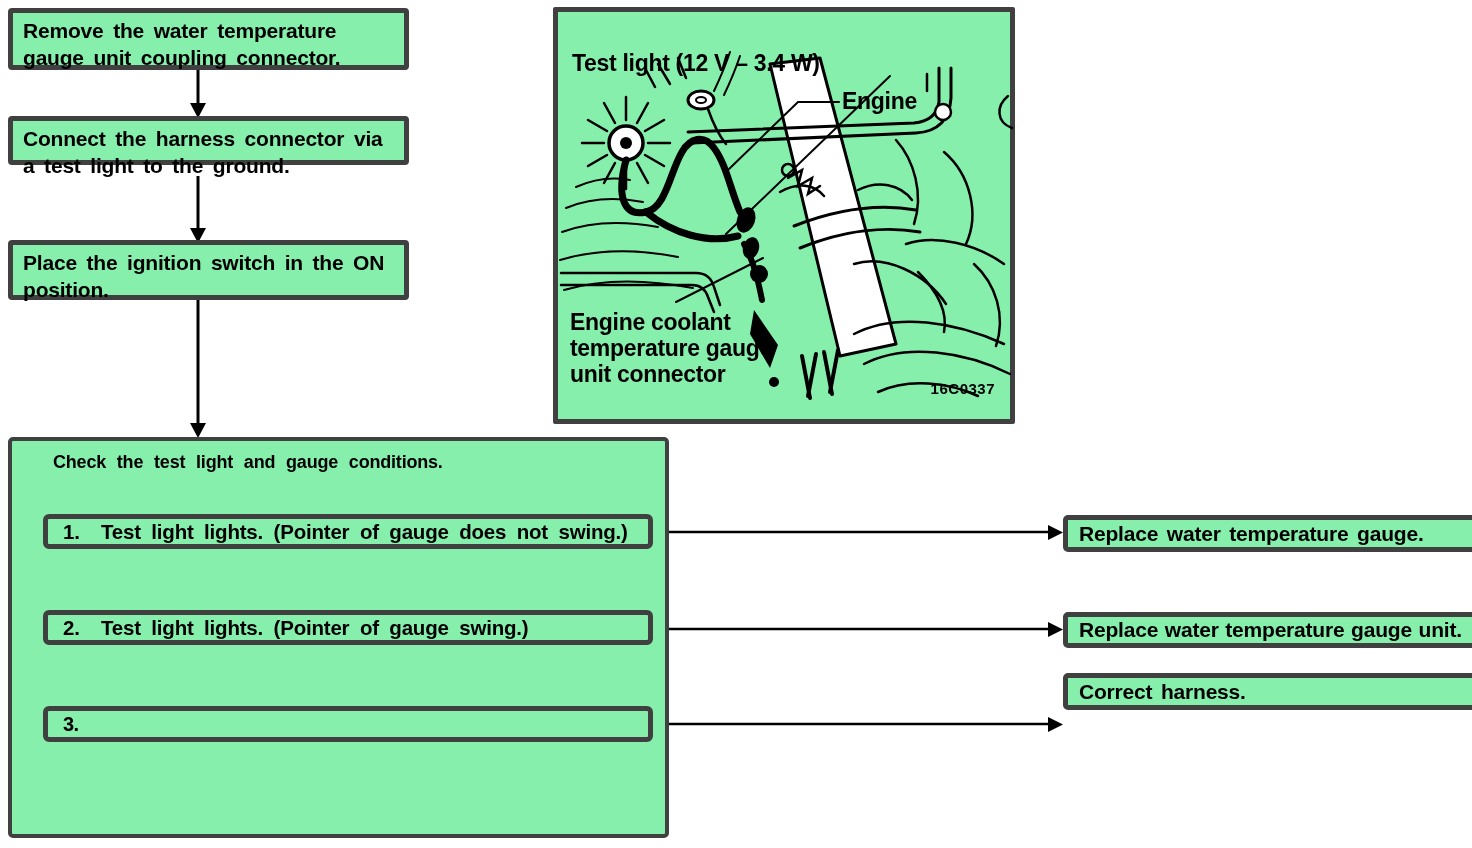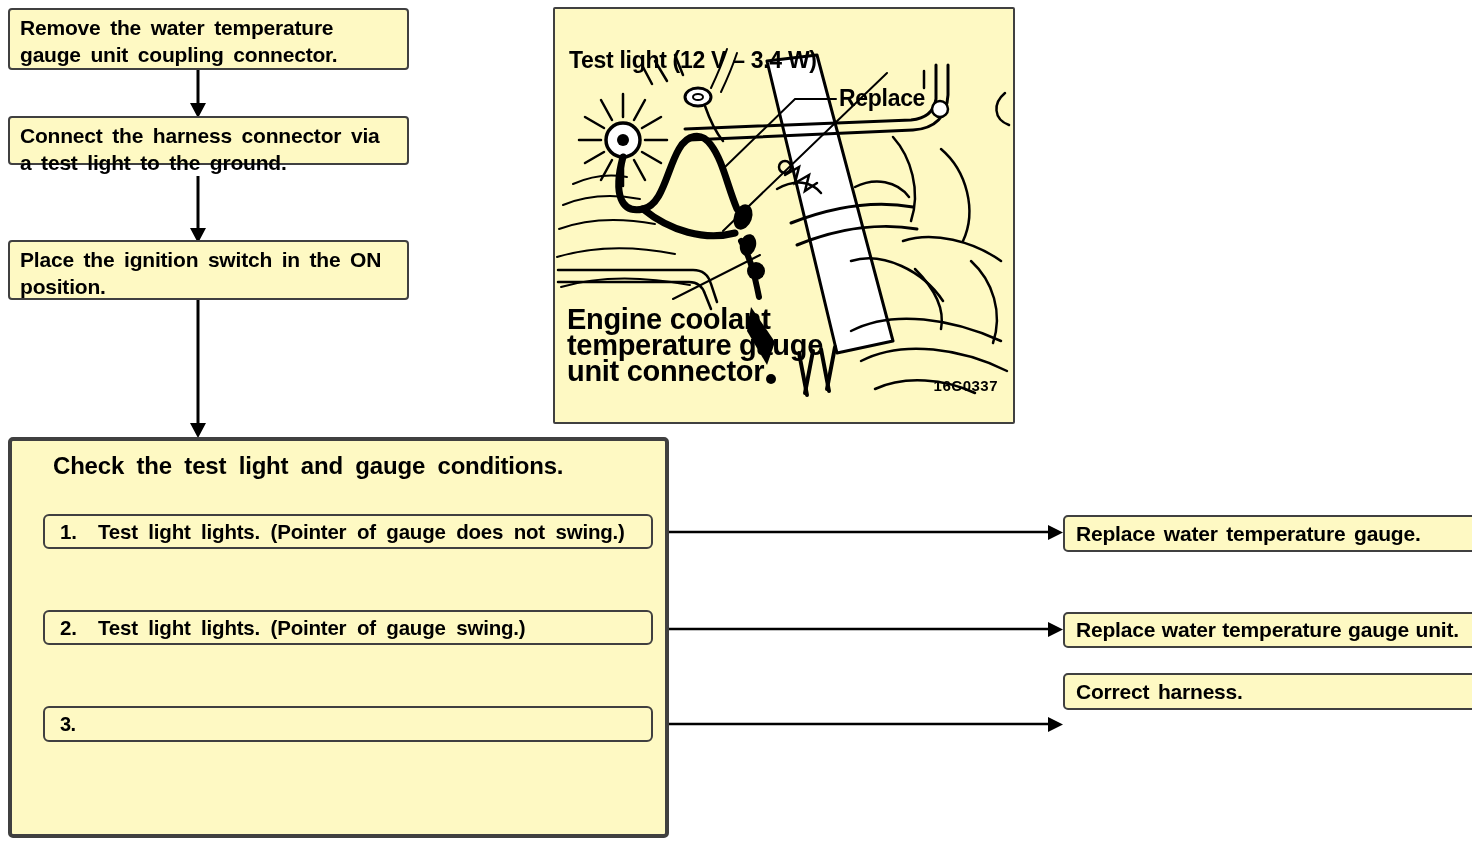--- a/index.html
+++ b/index.html
@@ -14,22 +14,22 @@
     color: #000;
     -webkit-font-smoothing: none;
   }
   svg.overlay {
     position: absolute; left: 0; top: 0;
     width: 1472px; height: 848px;
     z-index: 1; pointer-events: none;
   }
   .box {
     position: absolute;
-    border: 2px solid #404040;
-    background: #fef9c3;
+    border: 5px solid #404040;
+    background: #86efac;
     z-index: 2;
   }
   .step {
     left: 8px; width: 401px;
     border-radius: 4px;
     padding: 4px 8px 4px 10px;
     font-size: 21px;
     line-height: 27px;
     word-spacing: 4px;
     letter-spacing: -0.2px;
@@ -40,21 +40,21 @@
   .bigbox {
     left: 8px; top: 437px;
     width: 661px; height: 401px;
     border-width: 4px;
     border-radius: 5px;
     z-index: 2;
   }
   .check-title {
     position: absolute;
     left: 53px; top: 452px;
-    font-size: 24px;
+    font-size: 18px;
     word-spacing: 6px;
     letter-spacing: -0.2px;
     z-index: 3;
     text-align: right;
   }
   .cond {
     left: 43px; width: 610px;
     border-radius: 6px;
     display: flex; align-items: center;
     font-size: 20.5px;
@@ -88,21 +88,21 @@
   .illus svg { position: absolute; left: 0; top: 0; }
   .illus-label {
     position: absolute;
     font-size: 23px;
     letter-spacing: -0.3px;
     z-index: 4;
     white-space: nowrap;
   }
   #lbl-testlight { left: 14px; top: 38px; }
   #lbl-ground   { left: 284px; top: 76px; }
-  #lbl-connector { left: 12px; top: 297px; font-size: 29px; line-height: 26px; }
+  #lbl-connector { left: 12px; top: 297px; font-size: 23px; line-height: 26px; }
   #lbl-figcode  { right: 15px; top: 368px; font-size: 15px; letter-spacing: 0.5px; }
 </style>
 </head>
 <body>
 
 <svg class="overlay" viewBox="0 0 1472 848" xmlns="http://www.w3.org/2000/svg">
   <g stroke="#000" fill="none">
 
     <path d="M198 70 V104" stroke-width="3"></path>
     <path d="M198 176 V229" stroke-width="3"></path>
@@ -233,20 +233,20 @@
 
     <g fill="#000" stroke="none">
       <ellipse cx="188" cy="208" rx="9" ry="13" transform="rotate(20 188 208)"></ellipse>
       <ellipse cx="193" cy="236" rx="8" ry="11" transform="rotate(15 193 236)"></ellipse>
       <circle cx="201" cy="262" r="9"></circle>
       <path d="M196 298 L220 333 L212 356 L192 322 Z"></path>
       <circle cx="216" cy="370" r="5"></circle>
     </g>
   </svg>
   <div class="illus-label" id="lbl-testlight">Test light (12 V – 3.4 W)</div>
-  <div class="illus-label" id="lbl-ground">Replace</div>
+  <div class="illus-label" id="lbl-ground">Engine</div>
   <div class="illus-label" id="lbl-connector">
     <div>Engine coolant</div>
     <div>temperature gauge</div>
     <div>unit connector</div>
   </div>
   <div class="illus-label" id="lbl-figcode">16C0337</div>
 </div>
 
 </body></html>

